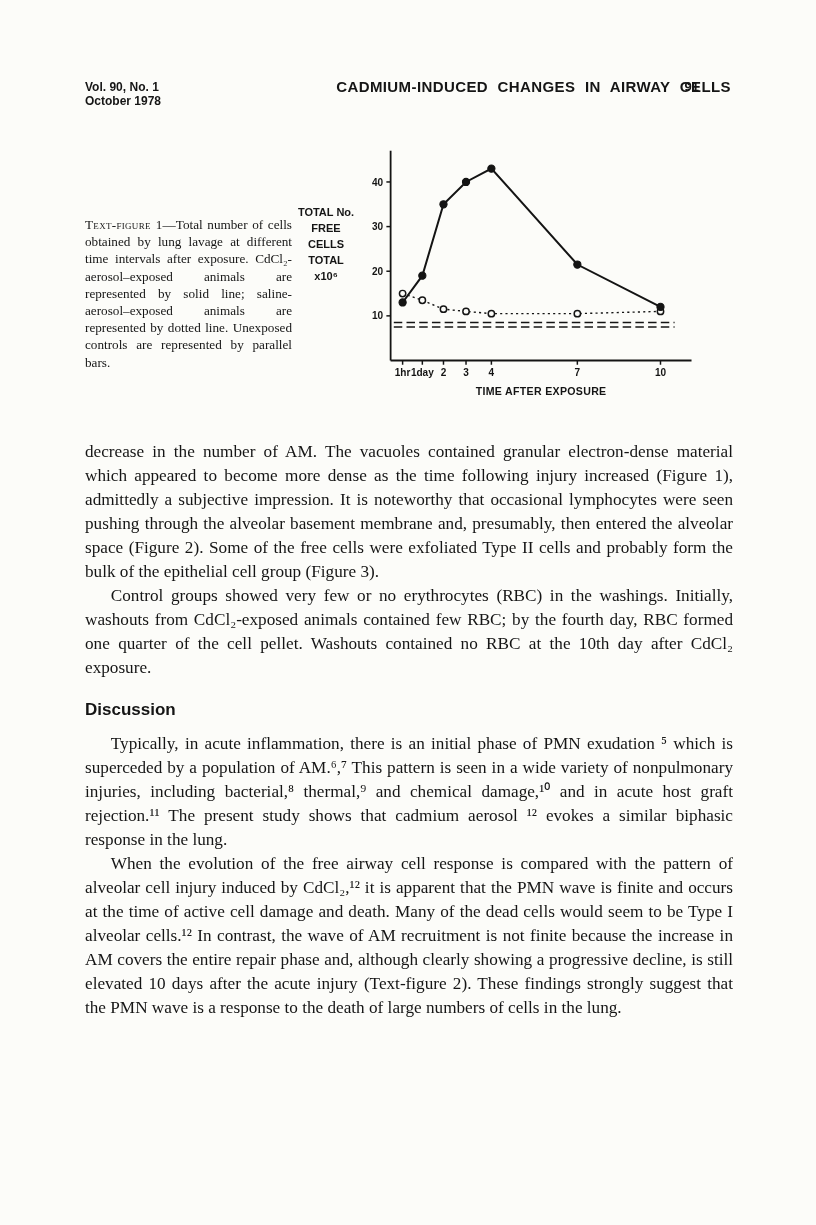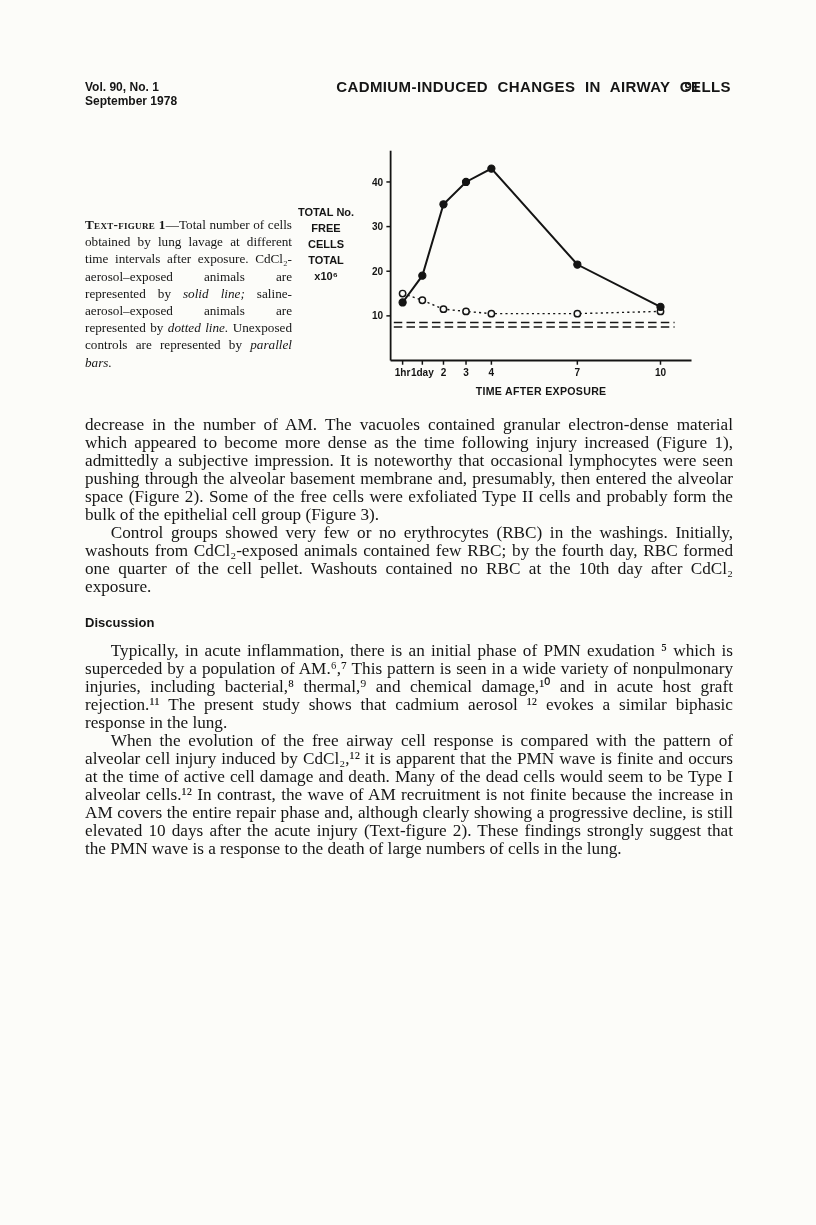--- a/index.html
+++ b/index.html
@@ -20,22 +20,22 @@
     position:absolute;left:0;right:0;top:0;text-align:right;
     font-size:15px;letter-spacing:.4px;word-spacing:5px;
   }
   .page-number{position:absolute;right:32px;top:0;font-size:13px;}
   
   .figure-block{position:absolute;top:138px;left:85px;width:646px;height:275px;}
   .fig-caption{
     position:absolute;left:0;top:78px;width:207px;
     font-size:13.2px;line-height:17.2px;text-align:justify;
   }
-  .cap-caps{font-variant:small-caps;letter-spacing:.3px;font-weight:bold;}
-  .cap-italic{font-style:italic;}
+  .cap-caps{font-variant:small-caps;letter-spacing:.3px;}
+  .cap-italic{}
   .ylabel-block{
     position:absolute;left:210px;top:66px;width:62px;
     font-family:"Liberation Sans", sans-serif;font-weight:bold;
     font-size:11px;line-height:16px;text-align:center;
   }
   .chart-svg{position:absolute;left:256px;top:0;}
   .axis{stroke:#141414;stroke-width:1.7;}
   .tickmark{stroke:#141414;stroke-width:1.4;}
   .tick{
     font-family:"Liberation Sans", sans-serif;font-weight:bold;
@@ -47,39 +47,39 @@
     font-family:"Liberation Sans", sans-serif;font-weight:bold;
     font-size:10px;fill:#141414;text-anchor:middle;letter-spacing:.3px;
   }
   .solid-line{fill:none;stroke:#141414;stroke-width:1.9;}
   .dotted-line{fill:none;stroke:#141414;stroke-width:1.3;stroke-dasharray:2 3;}
   .ctrl-line{stroke:#141414;stroke-width:1.5;stroke-dasharray:8 4;}
   .filled-marker{fill:#141414;stroke:#141414;}
   .open-marker{fill:#fcfcf9;stroke:#141414;stroke-width:1.4;}
   
   .body-text{
-    position:absolute;top:416px;left:85px;width:648px;
-    font-size:17.2px;line-height:18px;text-align:justify;
+    position:absolute;top:440px;left:85px;width:648px;
+    font-size:17.2px;line-height:24px;text-align:justify;
   }
   .body-text p{margin:0;}
   .body-text p.indent{text-indent:1.5em;}
   .discussion-heading{
     font-family:"Liberation Sans", sans-serif;font-weight:bold;
-    font-size:13px;margin:18px 0 10px 0;
+    font-size:17px;margin:18px 0 10px 0;
   }
 </style>
 </head>
 <body>
 
 <div class="page">
 
   <div class="header">
     <div class="pub-info">
       <div>Vol. 90, No. 1</div>
-      <div>September 1978</div>
+      <div>October 1978</div>
     </div>
     <div class="running-title">CADMIUM-INDUCED CHANGES IN AIRWAY CELLS</div>
     <div class="page-number">91</div>
   </div>
 
   <div class="figure-block">
     <div class="fig-caption"><span class="cap-caps">Text-figure 1</span><span class="cap-normal">—Total number of cells obtained by lung lavage at different time intervals after exposure. CdCl₂-aerosol–exposed animals are represented by </span><span class="cap-italic">solid line;</span><span class="cap-normal"> saline-aerosol–exposed animals are represented by </span><span class="cap-italic">dotted line.</span><span class="cap-normal"> Unexposed controls are represented by </span><span class="cap-italic">parallel bars.</span></div>
     <div class="ylabel-block">
       <div>TOTAL No.</div>
       <div>FREE CELLS</div>

